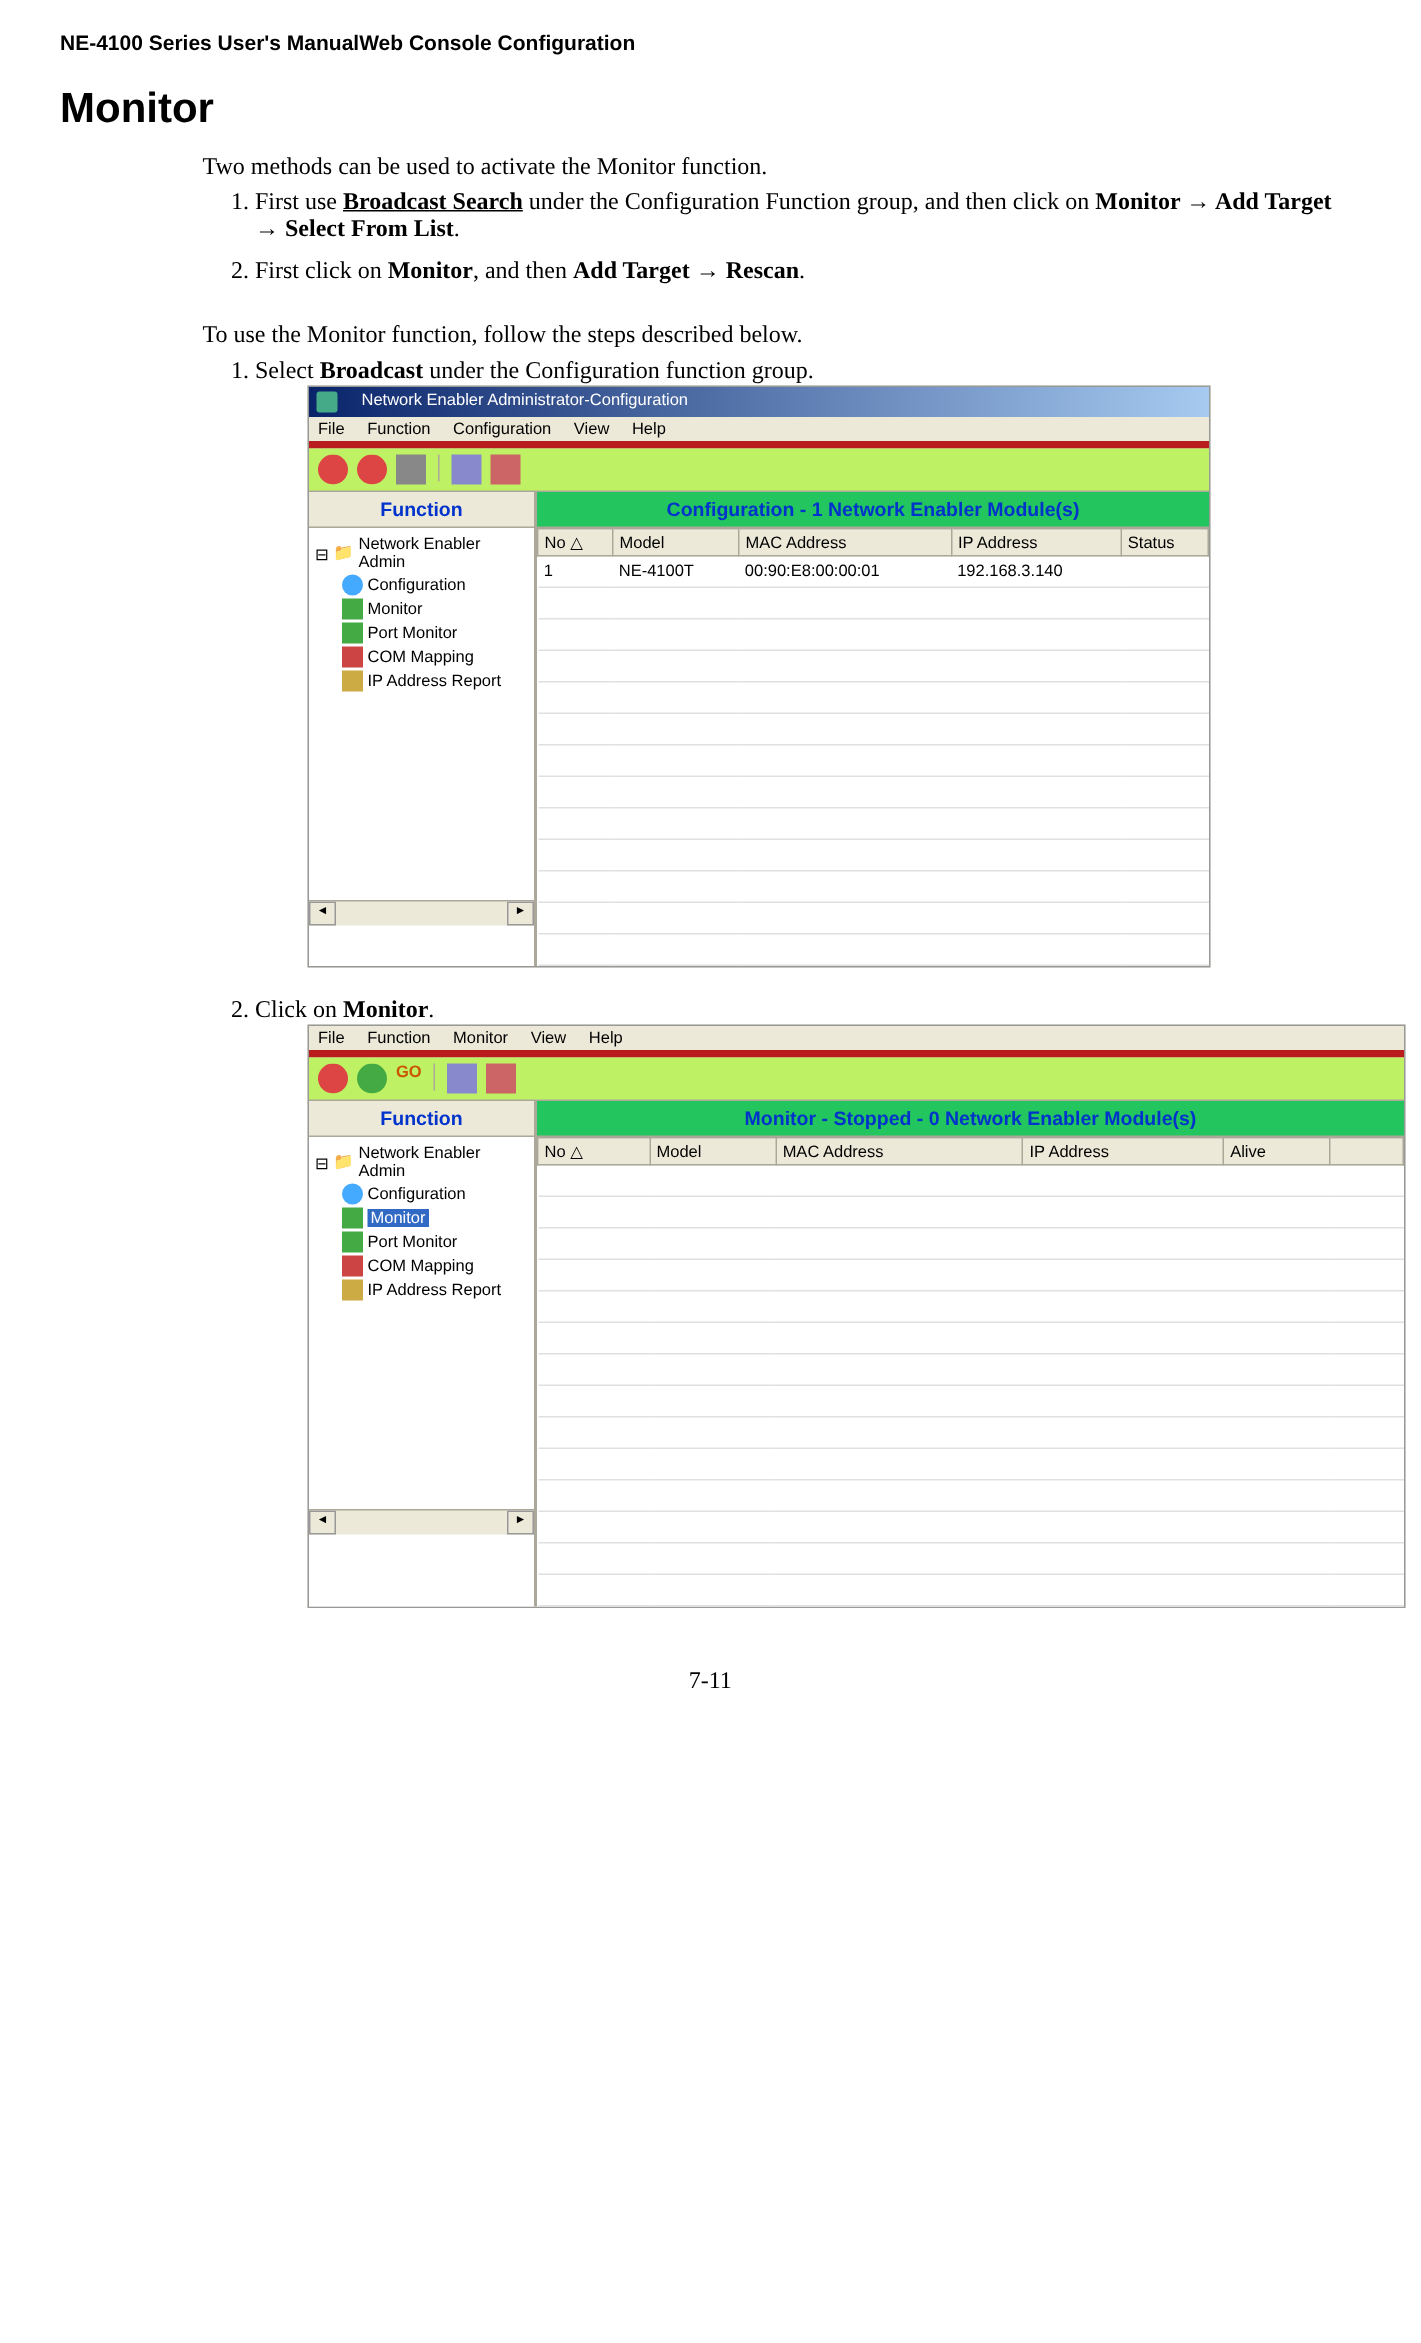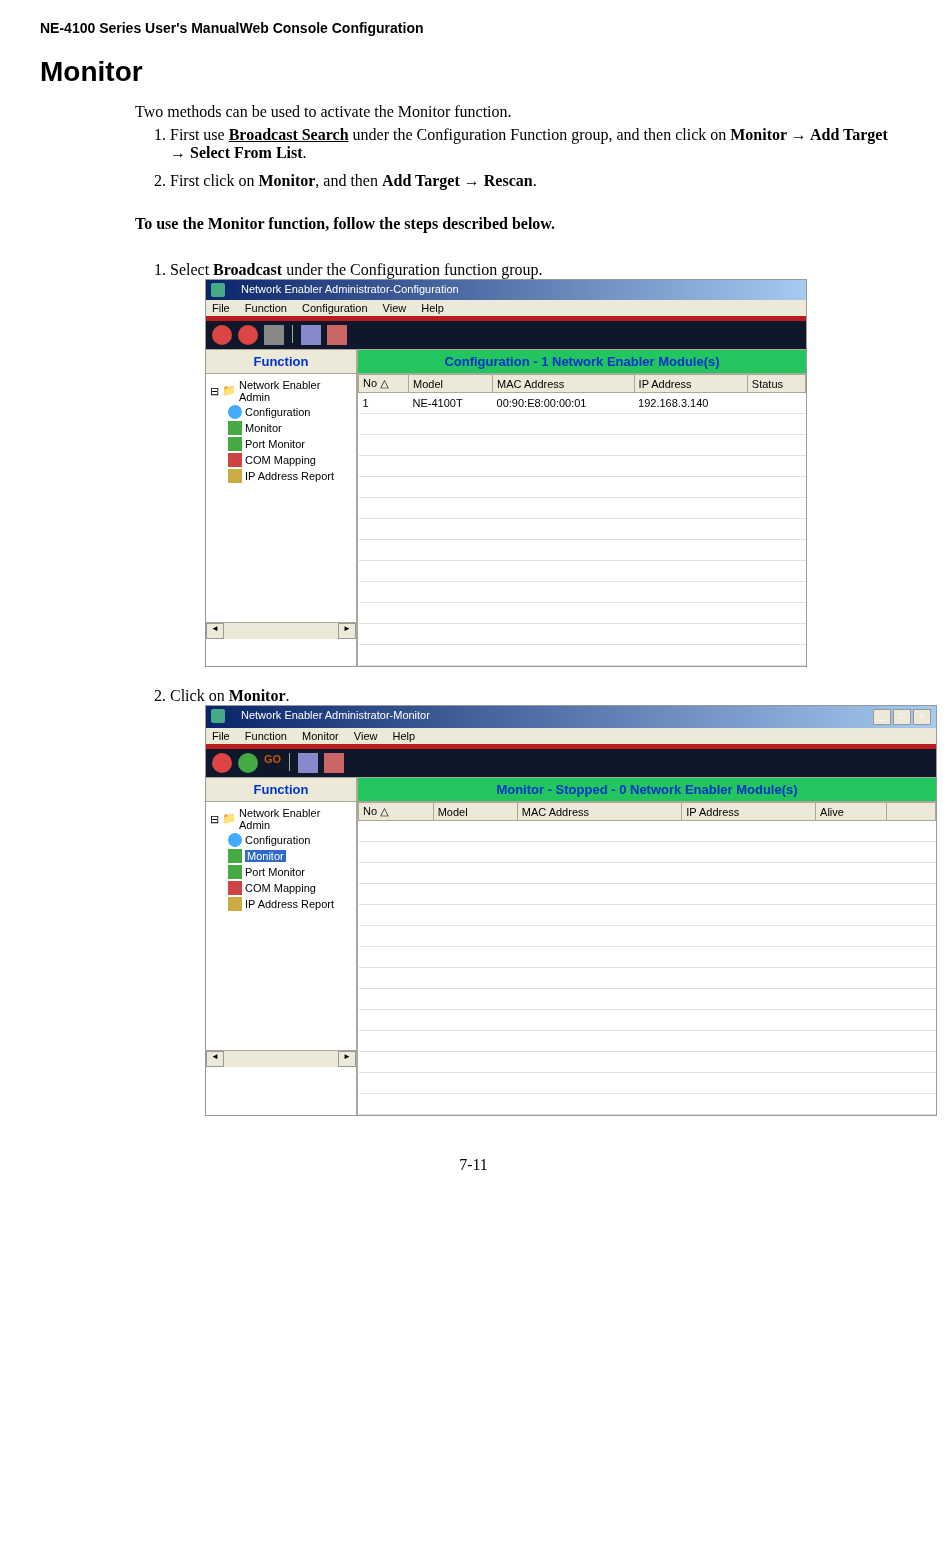--- a/index.html
+++ b/index.html
@@ -32,22 +32,21 @@
       padding-left: 35px;
     }
     ol li {
       margin-bottom: 10px;
     }
     .intro-line {
       margin-bottom: 5px;
     }
     .second-intro {
       margin-top: 25px;
-      margin-bottom: 28px;
-      font-weight: bold;
+      margin-bottom: 6px;
     }
     .screenshot-container {
       margin-left: 35px;
       border: 1px solid #999;
       background: #ece9d8;
       font-family: Tahoma, sans-serif;
       font-size: 11px;
     }
     .titlebar {
       background: linear-gradient(to right, #0a246a, #a6caf0);
@@ -78,21 +77,21 @@
     }
     .menubar {
       background: #ece9d8;
       padding: 2px 6px;
       border-bottom: 5px solid #b91c1c;
     }
     .menubar span {
       margin-right: 12px;
     }
     .toolbar {
-      background: #0f172a;
+      background: #bef264;
       padding: 4px 6px;
       border-bottom: 1px solid #aca899;
       display: flex;
       gap: 6px;
     }
     .tb-icon {
       width: 18px;
       height: 18px;
       border: 1px solid transparent;
     }
@@ -393,29 +392,20 @@
               </table>
             </div>
           </div>
         </div>
       </div>
     </li>
 
     <li style="margin-top:20px;">
       <span>Click on </span><b>Monitor</b><span>.</span>
       <div class="screenshot-container ss2">
-        <div class="titlebar">
-          <span class="titlebar-icon"></span>
-          <span>Network Enabler Administrator-Monitor</span>
-          <div class="window-buttons">
-            <div class="winbtn">_</div>
-            <div class="winbtn">□</div>
-            <div class="winbtn">×</div>
-          </div>
-        </div>
         <div class="menubar">
           <span>File</span>
           <span>Function</span>
           <span>Monitor</span>
           <span>View</span>
           <span>Help</span>
         </div>
         <div class="toolbar">
           <div class="tb-icon" style="background:#d44;border-radius:50%;"></div>
           <div class="tb-icon" style="background:#4a4;border-radius:50%;"></div>

